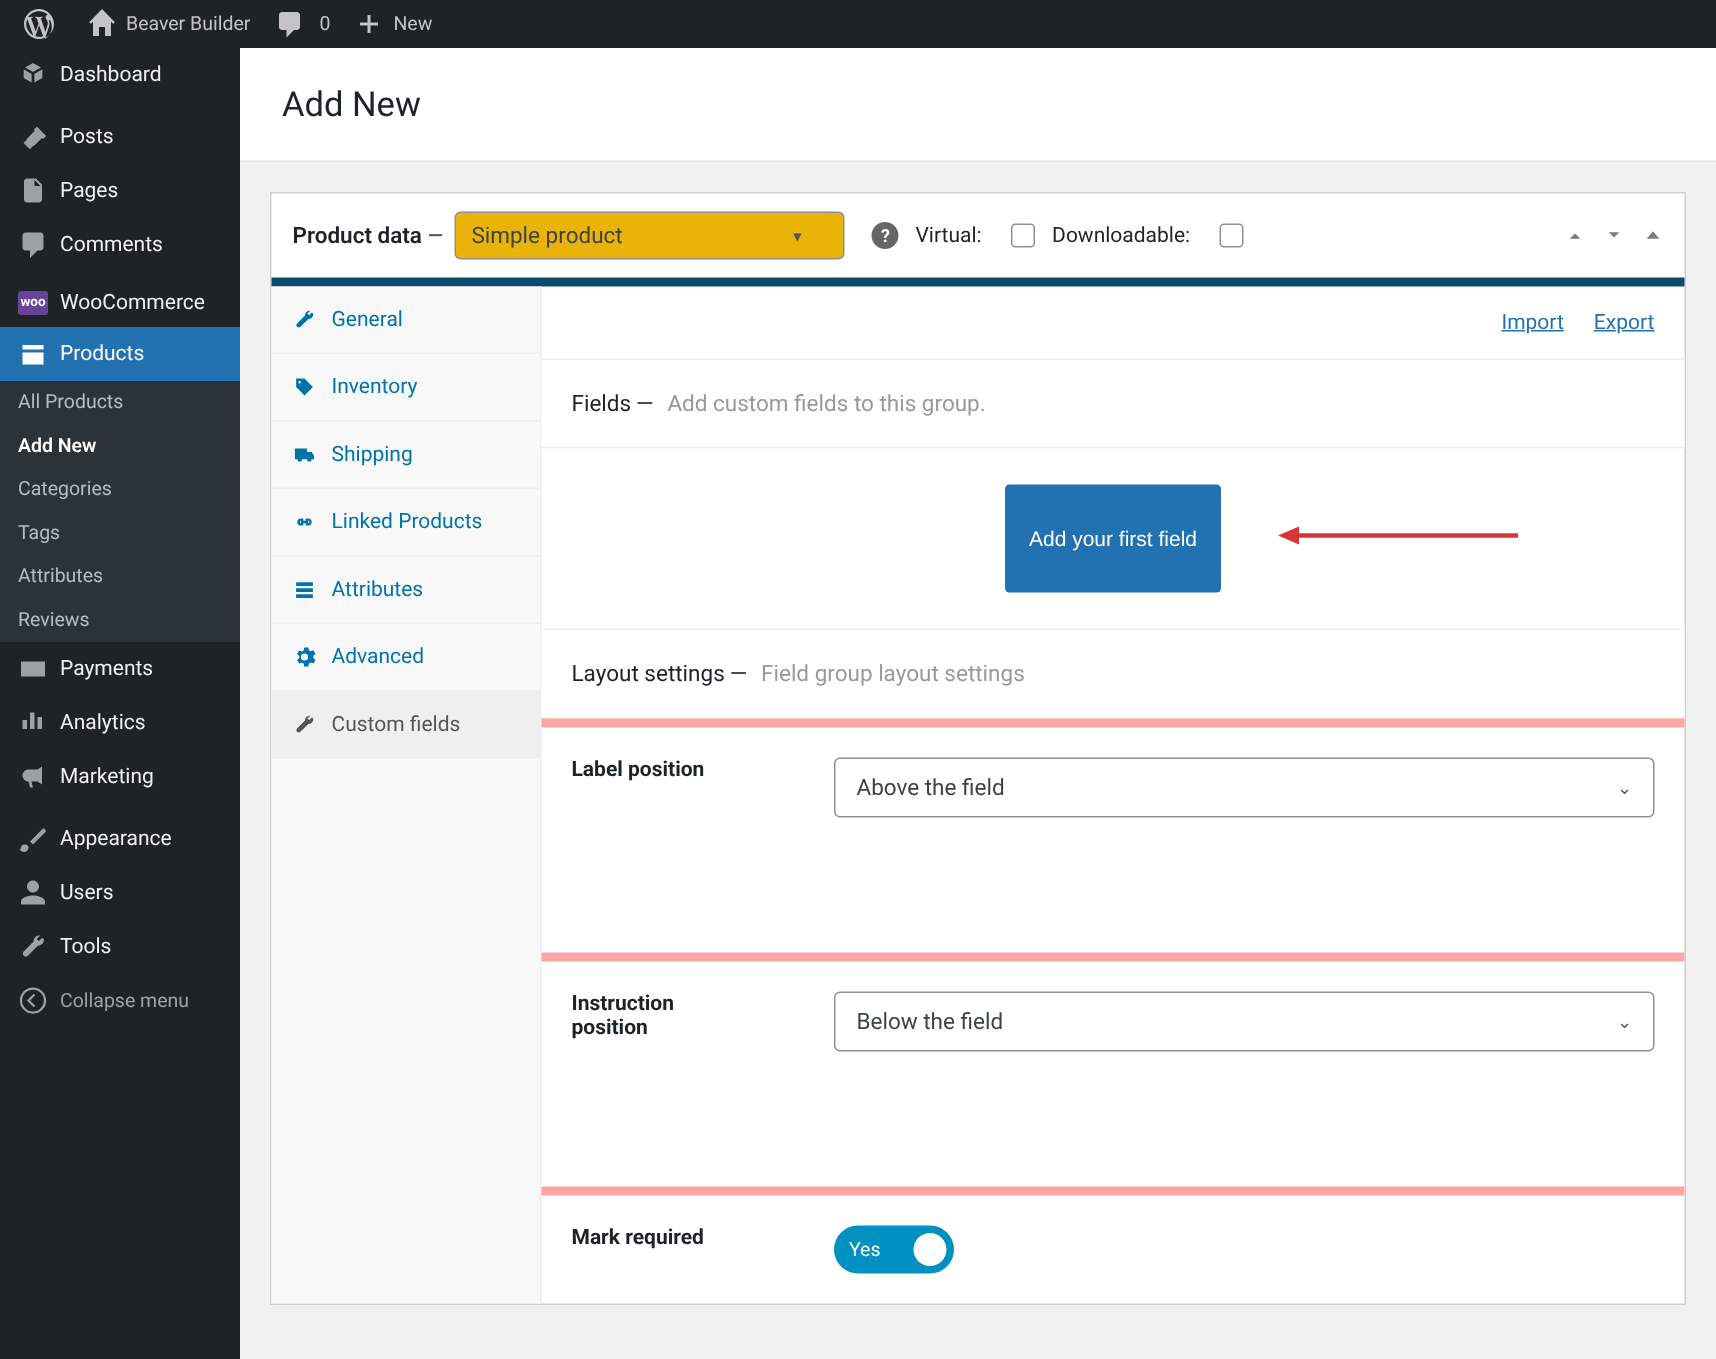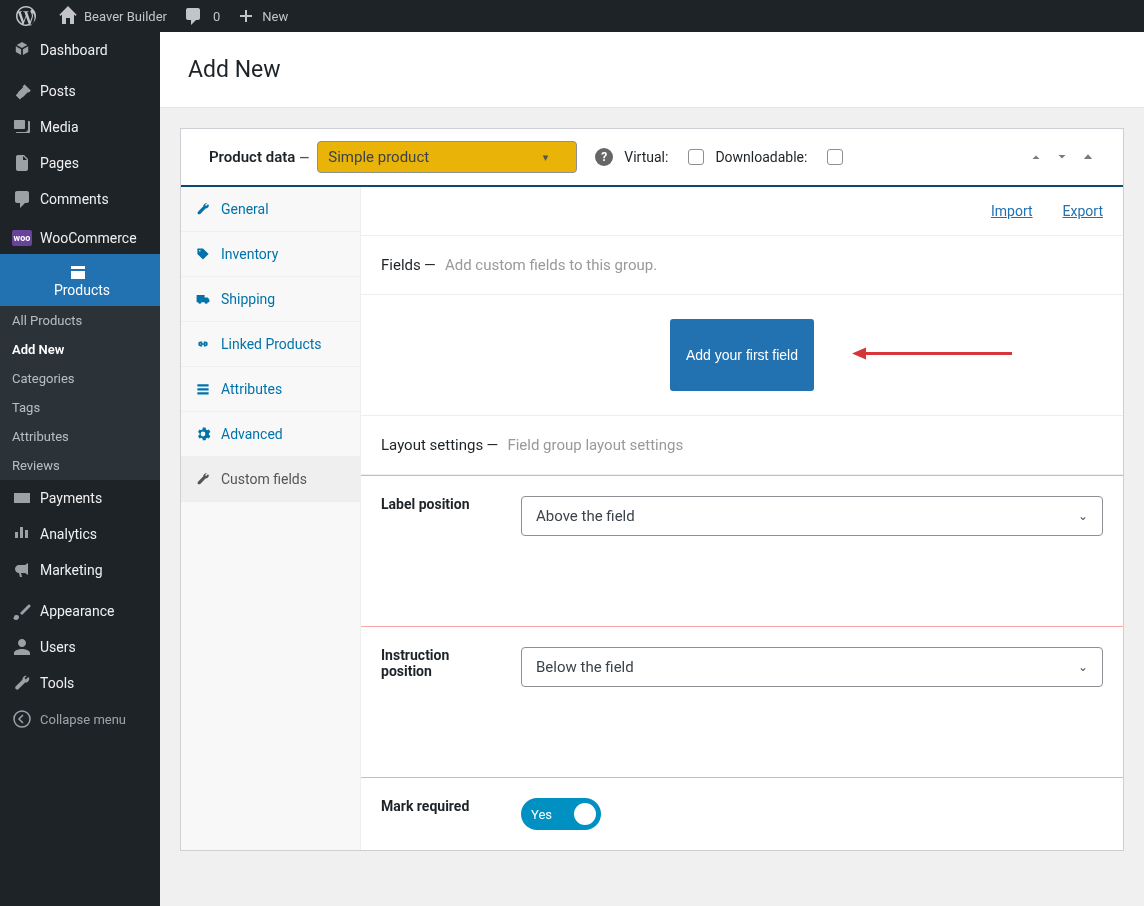--- a/index.html
+++ b/index.html
@@ -12,74 +12,74 @@
     .admin-bar-item .count { margin-left: 4px; }
 
     
     .wrap { display: flex; min-height: calc(100vh - 32px); }
 
     
     .sidebar { width: 160px; background: #1d2327; color: #c3c4c7; flex-shrink: 0; padding-top: 0; }
     .sidebar-item { display: flex; align-items: center; padding: 8px 12px; cursor: pointer; color: #f0f0f1; font-size: 14px; position: relative; }
     .sidebar-item.top-level { padding: 8px 8px 8px 12px; }
     .sidebar-item svg, .sidebar-item .icon-box { width: 20px; height: 20px; margin-right: 8px; fill: rgba(240,246,252,0.6); flex-shrink: 0; }
-    .sidebar-item.active { background: #2271b1; color: #fff; flex-direction: column; }
+    .sidebar-item.active { background: #2271b1; color: #fff; }
     .sidebar-item.active svg { fill: #fff; }
     .sidebar-item.active::after { content: ''; position: absolute; right: -8px; top: 50%; transform: translateY(-50%); border: 8px solid transparent; border-right-color: #f0f0f1; }
     .sidebar-sub { background: #2c3338; }
     .sidebar-sub .sidebar-subitem { padding: 7px 12px; font-size: 13px; color: rgba(240,246,252,0.7); cursor: pointer; }
     .sidebar-sub .sidebar-subitem.current { font-weight: 600; color: #fff; }
     .sidebar-sep { height: 5px; }
     .woo-badge { background: #674399; color: #fff; font-size: 9px; font-weight: 700; padding: 1px 4px; border-radius: 2px; display: inline-flex; align-items: center; justify-content: center; width: 20px; height: 16px; margin-right: 8px; }
     .collapse-item { display: flex; align-items: center; padding: 8px 12px; cursor: pointer; color: rgba(240,246,252,0.6); font-size: 13px; }
     .collapse-item svg { width: 20px; height: 20px; margin-right: 8px; fill: rgba(240,246,252,0.6); }
 
     
     .main { flex: 1; background: #f0f0f1; padding: 0; }
     .page-header { background: #fff; padding: 24px 28px; border-bottom: 1px solid #e2e4e7; }
     .page-title { font-size: 23px; font-weight: 400; color: #1d2327; }
 
     .content { padding: 20px; }
     .panel { border: 1px solid #ccd0d4; background: #fff; }
 
     
-    .panel-header { display: flex; align-items: center; padding: 12px 28px; border-bottom: 2px solid #0c4a6e; }
+    .panel-header { display: flex; align-items: center; padding: 12px 14px; border-bottom: 6px solid #0c4a6e; }
     .panel-title { font-weight: 600; font-size: 15px; color: #1d2327; margin-right: 4px; }
     .dash { color: #555; margin: 0 8px 0 0; font-weight:600; }
     .product-type-select { border: 1px solid #8c8f94; border-radius: 4px; padding: 6px 28px 6px 10px; font-size: 15px; background: #eab308; position: relative; width: 260px; appearance: none; display:flex; align-items:center; justify-content:space-between; cursor:pointer;}
     .product-type-select .chev { font-size: 11px; color:#555; }
     .help-icon { width: 18px; height: 18px; border-radius: 50%; background: #666; color: #fff; display: inline-flex; align-items: center; justify-content: center; font-size: 12px; font-weight: 700; margin-left: 18px; cursor: help; }
     .checkbox-group { display: flex; align-items: center; margin-left: 11px; gap: 16px; }
     .chk-label { font-size: 14px; color: #1d2327; margin-right: 4px; }
     .chk-box { width: 16px; height: 16px; border: 1px solid #8c8f94; border-radius: 3px; background: #fff; cursor: pointer; }
     .panel-header-right { margin-left: auto; display: flex; align-items: center; gap: 12px; color: #787c82; }
     .panel-header-right svg { width: 14px; height: 14px; fill: #787c82; cursor: pointer; }
 
     
     .panel-body { display: flex; }
     .tabs { width: 180px; border-right: 1px solid #eee; background: #f8f8f8; }
     .tab { display: flex; align-items: center; padding: 14px 14px; border-bottom: 1px solid #eee; color: #0073aa; font-size: 14px; cursor: pointer; }
     .tab svg { width: 16px; height: 16px; margin-right: 10px; fill: #0073aa; }
     .tab.active { background: #efefef; color: #555; }
     .tab.active svg { fill: #555; }
 
     .tab-content { flex: 1; }
-    .toolbar { display: flex; justify-content: flex-end; padding: 16px 20px; gap: 30px; }
+    .toolbar { display: flex; justify-content: flex-end; padding: 16px 20px; gap: 20px; }
     .toolbar a { color: #2271b1; text-decoration: underline; cursor: pointer; font-size: 14px; }
 
     .section-head { padding: 20px; border-top: 1px solid #eee; border-bottom: 1px solid #eee; background: #fff; }
     .section-head .strong { font-weight: 400; color: #1d2327; font-size:15px;}
     .section-head .muted { color: #999; margin-left: 6px; font-size:15px;}
 
     .fields-empty { padding: 24px; display: flex; justify-content: center; align-items:center; position: relative; }
     .primary-btn { background: #2271b1; color: #fff; border: none; padding: 28px 16px; font-size: 14px; border-radius: 3px; cursor: pointer; }
     .annotation-arrow { position: absolute; left: calc(50% + 110px); top: 50%; transform: translateY(-50%); }
     .annotation-arrow svg { width: 160px; height: 20px; }
 
-    .form-row { display: flex; border-top: 1px solid #fca5a5; }
+    .form-row { display: flex; border-top: 6px solid #fca5a5; gap: 35px; }
     .form-label-cell { width: 140px; padding: 20px; font-weight: 700; color: #1d2327; font-size:14px; }
     .form-control-cell { flex: 1; padding: 20px; }
     .dropdown { width: 100%; border: 1px solid #8c8f94; border-radius: 4px; padding: 10px 14px; font-size: 15px; background: #fff; display: flex; justify-content: space-between; align-items: center; cursor: pointer; }
     .dropdown .chev { font-size: 12px; color: #555; }
     .form-row.tall .form-control-cell { min-height: 150px; }
 
     .toggle { width: 80px; height: 32px; background: #0090c1; border-radius: 16px; position: relative; display: flex; align-items: center; padding: 0 10px; cursor: pointer; }
     .toggle-label { color: #fff; font-size: 13px; }
     .toggle-knob { width: 22px; height: 22px; background: #fff; border-radius: 50%; position: absolute; right: 5px; top: 5px; }
   </style>
@@ -120,26 +120,20 @@
           <path d="M3.8 6.2l5.3 3.1V15l-5.3-3V6.2zm12.4 0v5.8l-5.3 3V9.3l5.3-3.1zM10 2L4.7 5l5.3 3 5.3-3L10 2z"></path>
         </svg>
       <span>Dashboard</span>
     </div>
     <div class="sidebar-sep"></div>
     <div class="sidebar-item top-level">
       <svg viewBox="0 0 20 20">
           <path d="M10.4 1.2l8.4 8.4-2.1 2.1-.7-.7-4.9 4.9c-.3.3-.7.5-1.1.5l-2.1 2.1-4.2-4.2 2.1-2.1c0-.4.2-.8.5-1.1l4.9-4.9-.7-.7 2.1-2.1z"></path>
         </svg>
       <span>Posts</span>
-    </div>
-    <div class="sidebar-item top-level">
-      <svg viewBox="0 0 20 20">
-          <path d="M13 11V4c0-.6-.4-1-1-1H3c-.6 0-1 .4-1 1v7c0 .6.4 1 1 1h9c.6 0 1-.4 1-1zm-9 4h9c1.7 0 3-1.3 3-3V4h1c.6 0 1 .4 1 1v10c0 .6-.4 1-1 1H5c-.6 0-1-.4-1-1z"></path>
-        </svg>
-      <span>Media</span>
     </div>
     <div class="sidebar-item top-level">
       <svg viewBox="0 0 20 20">
           <path d="M6 2h6l4 4v10c0 1.1-.9 2-2 2H6c-1.1 0-2-.9-2-2V4c0-1.1.9-2 2-2zm5 1v4h4l-4-4z"></path>
         </svg>
       <span>Pages</span>
     </div>
     <div class="sidebar-item top-level">
       <svg viewBox="0 0 20 20">
           <path d="M5 2h10c1.1 0 2 .9 2 2v8c0 1.1-.9 2-2 2h-2l-5 5v-5H5c-1.1 0-2-.9-2-2V4c0-1.1.9-2 2-2z"></path>

